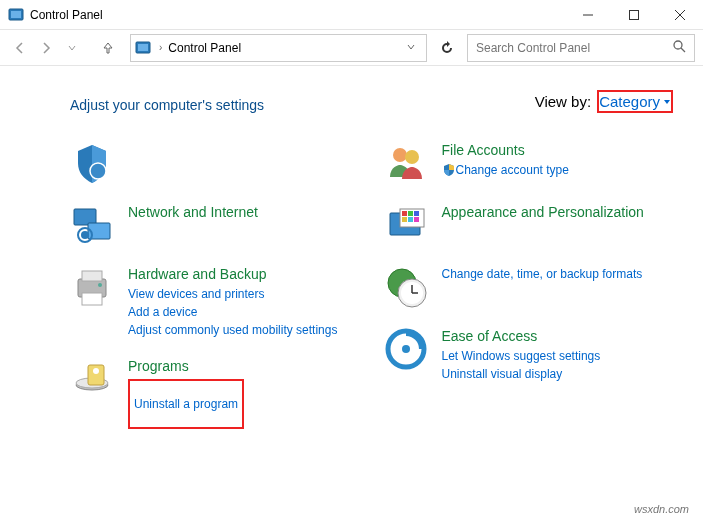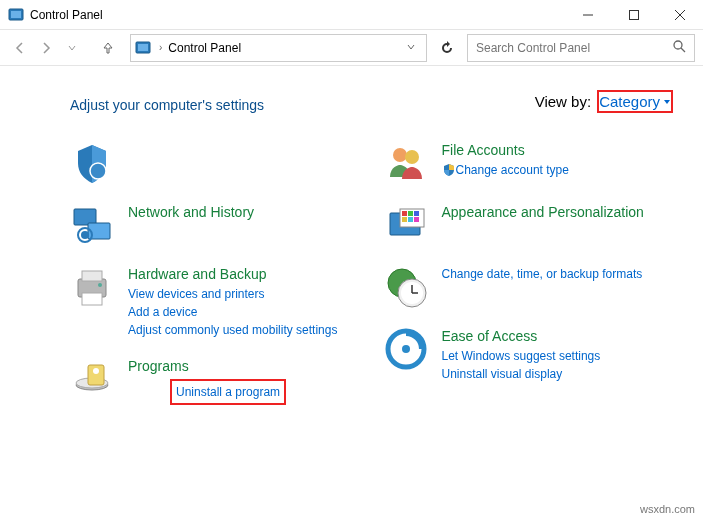--- a/index.html
+++ b/index.html
@@ -36,23 +36,23 @@
     .viewby { display: flex; align-items: center; gap: 6px; font-size: 15px; }
     .viewby-link { color: #0066cc; display: flex; align-items: center; gap: 3px; border: 2px solid #e22; padding: 1px 0; }
     
     .categories { display: flex; gap: 24px; }
     .col { flex: 1; display: flex; flex-direction: column; gap: 18px; }
     .category { display: flex; gap: 14px; align-items: flex-start; }
     .cat-icon { width: 44px; height: 44px; flex-shrink: 0; }
     .cat-body { flex: 1; }
     .cat-title { color: #16803c; font-size: 14px; font-weight: normal; margin-bottom: 2px; line-height: 1.3; }
     .cat-link { color: #0066cc; font-size: 12px; display: block; line-height: 1.5; cursor: pointer; }
-    .cat-link.highlighted { border: 2px solid #e22; padding: 2px 4px; display: inline-block; margin-top: 2px; margin-left: 42px; }
-    
-    .watermark { position: absolute; bottom: 6px; right: 8px; font-size: 11px; color: #777; }
+    .cat-link.highlighted { border: 2px solid #e22; padding: 14px 4px; display: inline-block; margin-top: 2px; }
+    
+    .watermark { position: absolute; bottom: 6px; right: 14px; font-size: 11px; color: #777; font-style: italic; }
   </style>
 </head>
 <body>
 
 <div class="titlebar">
   <div class="titlebar-left">
     <span class="titlebar-icon">
       <svg viewBox="0 0 16 16">
           <rect x="1" y="2" width="14" height="11" rx="1" fill="#2a7ab9" stroke="#1a5a8a"></rect>
           <rect x="3" y="4" width="10" height="7" fill="#6ab1e8"></rect>
@@ -165,21 +165,21 @@
       <div class="category">
         <span class="cat-icon">
           <svg viewBox="0 0 44 44">
               <rect x="4" y="6" width="22" height="16" rx="1" fill="#3a8ac9" stroke="#1a5a8a"></rect>
               <rect x="18" y="20" width="22" height="16" rx="1" fill="#5aaae9" stroke="#1a5a8a"></rect>
               <circle cx="15" cy="32" r="7" fill="none" stroke="#2a7ab9" stroke-width="2"></circle>
               <circle cx="15" cy="32" r="4" fill="#2a7ab9"></circle>
             </svg>
         </span>
         <div class="cat-body">
-          <h2 class="cat-title">Network and History</h2>
+          <h2 class="cat-title">Network and Internet</h2>
         </div>
       </div>
 
       <div class="category">
         <span class="cat-icon">
           <svg viewBox="0 0 44 44">
               <rect x="8" y="14" width="28" height="18" rx="2" fill="#b8b8b8" stroke="#888"></rect>
               <rect x="12" y="6" width="20" height="10" fill="#e8e8e8" stroke="#aaa"></rect>
               <rect x="12" y="28" width="20" height="12" fill="#fff" stroke="#aaa"></rect>
               <circle cx="30" cy="20" r="2" fill="#5a9"></circle>

